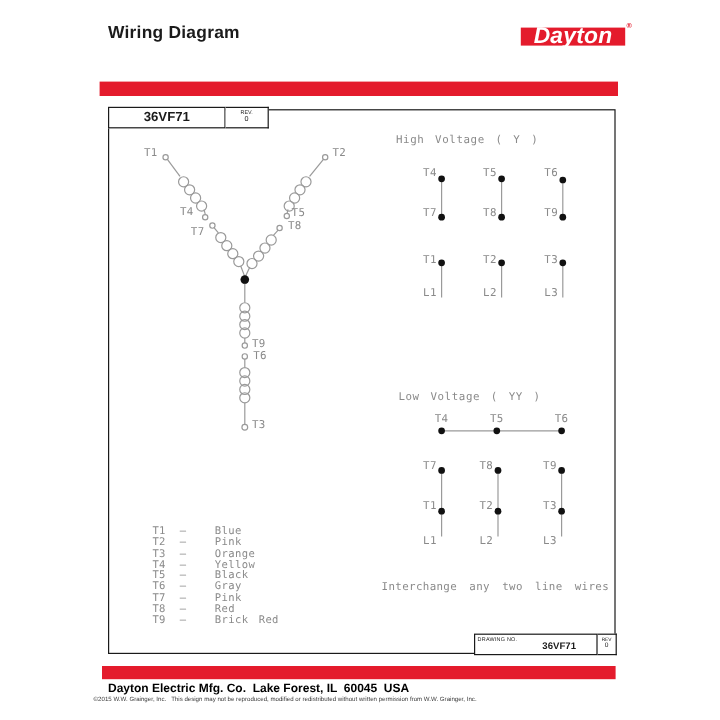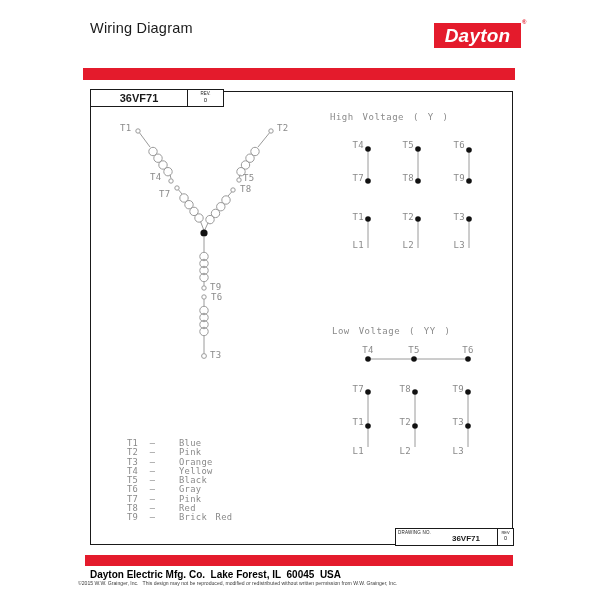--- a/index.html
+++ b/index.html
@@ -1,22 +1,22 @@
 <!DOCTYPE html>
 <html><head>
 <meta charset="utf-8">
 <style>
   * { margin:0; padding:0; box-sizing:border-box; }
   html,body { width:600px; height:600px; }
   body { position:relative; background:#ffffff; font-family:"Liberation Sans",sans-serif; overflow:hidden; }
   .abs { position:absolute; }
 
   
-  .header-title { left:90px; top:20px; font-size:14.5px; font-weight:normal; color:#1b1b1b; letter-spacing:0.2px; }
-  .logo { left:434px; top:23px; width:87px; height:25px; background:#e41b2c; color:#fff;
+  .header-title { left:90px; top:20px; font-size:14.5px; font-weight:bold; color:#1b1b1b; letter-spacing:0.2px; }
+  .logo { left:434px; top:23px; width:87px; height:15px; background:#e41b2c; color:#fff;
           display:flex; align-items:center; justify-content:center;
           font-style:italic; font-weight:bold; font-size:19px; letter-spacing:0.2px; }
   .logo-r { left:522px; top:19px; font-size:6px; color:#e41b2c; font-weight:bold; }
   .bar-top { left:83px; top:68px; width:432px; height:12px; background:#e41b2c; }
 
   
   .sheet { left:90px; top:91px; width:423px; height:454px; border:1.6px solid #1a1a1a; background:#fff; }
   .titleblock { left:90px; top:89px; height:18px; display:flex; }
   .tb-model { width:98px; border:1.6px solid #1a1a1a; background:#fff; font-weight:bold; font-size:11px;
               color:#1a1a1a; display:flex; align-items:center; justify-content:center; }
@@ -258,20 +258,21 @@
       <span class="legend-name">Red</span>
     </div>
   <div class="legend-row">
       <span class="legend-term">T9</span>
       <span class="legend-dash">—</span>
       <span class="legend-name">Brick Red</span>
     </div>
 </div>
 
 <div class="abs note">
+  <div>Interchange any two line wires</div>
 </div>
 
 <div class="abs drawblock">
   <div class="db-main">
     <span class="db-label">DRAWING NO.</span>
     <span class="db-num">36VF71</span>
   </div>
   <div class="db-rev">
     <span class="db-rev-label">REV</span>
     <span class="db-rev-val">0</span>

